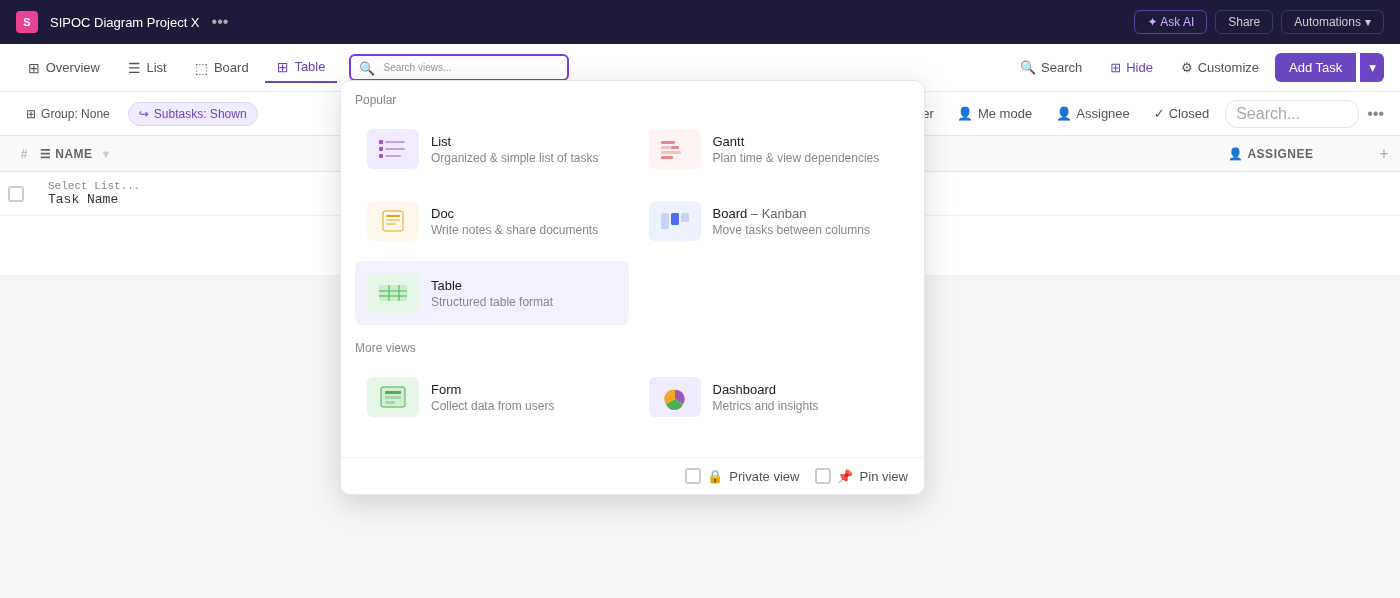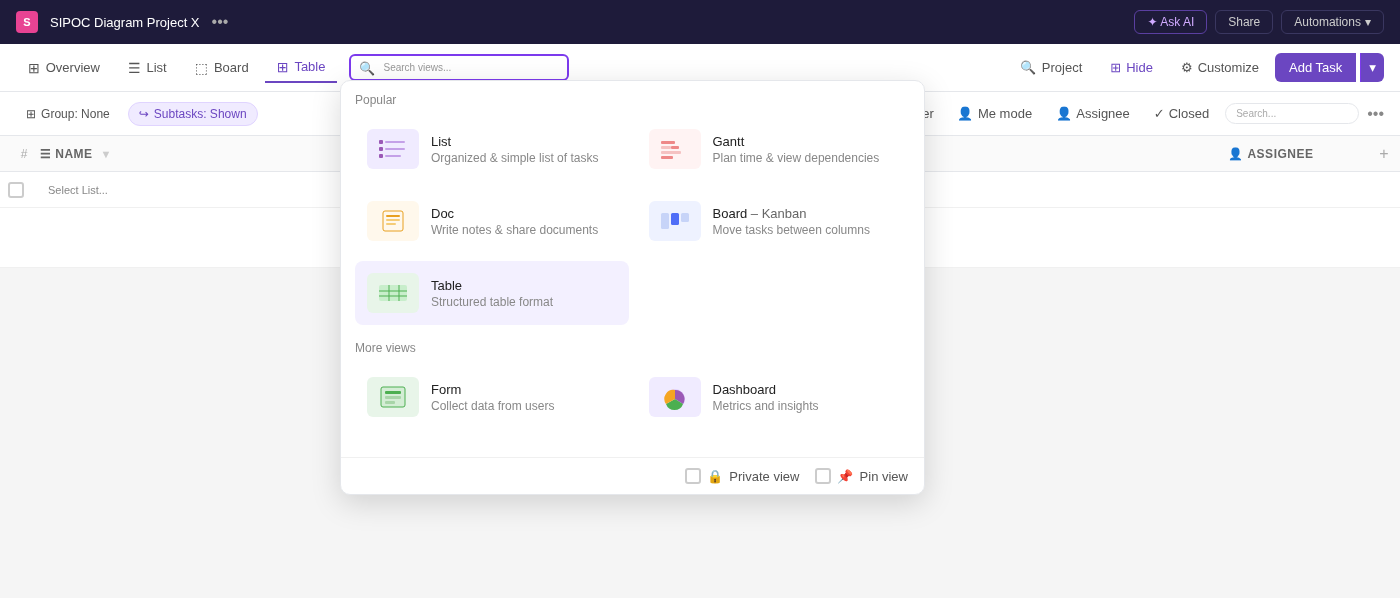--- a/index.html
+++ b/index.html
@@ -168,21 +168,21 @@
       font-size: 13px;
       color: #555;
       cursor: pointer;
       padding: 4px 8px;
       border-radius: 4px;
     }
     .toolbar-search {
       border: 1px solid #e5e7eb;
       border-radius: 12px;
       padding: 4px 10px;
-      font-size: 10px;
+      font-size: 16px;
       width: 134px;
       outline: none;
       color: #333;
     }
     .toolbar-search::placeholder { color: #aaa; }
     .toolbar-dots { color: #888; cursor: pointer; font-size: 16px; }
 
     
     .table-area {
       background: white;
@@ -221,20 +221,21 @@
     .td-num { width: 32px; flex-shrink: 0; }
     .td-checkbox {
       width: 16px; height: 16px;
       border: 2px solid #ccc;
       border-radius: 3px;
       flex-shrink: 0;
     }
     .td-name-col {
       flex: 1;
       padding: 8px 8px;
+      font-family: Liberation Mono, monospace;
     }
     .td-select-list {
       font-size: 11px;
       color: #888;
     }
     .td-task-name {
       font-size: 13px;
       color: #333;
     }
     .td-assignee-col {
@@ -373,21 +374,21 @@
   </div>
 
   <div class="nav-search-container">
     <span class="nav-search-icon">🔍</span>
     <input class="nav-search-input" type="text" placeholder="Search views..." style="">
   </div>
 
   <div class="navbar-right">
     <button class="navbar-right-btn">
       <span>🔍</span>
-      <span>Project</span>
+      <span>Search</span>
     </button>
     <button class="navbar-right-btn hide-btn">
       <span>⊞</span>
       <span>Hide</span>
     </button>
     <button class="navbar-right-btn">
       <span>⚙</span>
       <span>Customize</span>
     </button>
     <button class="add-task-btn">Add Task</button>
@@ -441,20 +442,21 @@
       <span>ASSIGNEE</span>
     </div>
     <div class="th-add" style="color:#aaa;font-size:16px;">+</div>
   </div>
   <div class="table-row">
     <div class="td-num">
       <div class="td-checkbox"></div>
     </div>
     <div class="td-name-col">
       <div class="td-select-list">Select List...</div>
+      <div class="td-task-name">Task Name</div>
     </div>
     <div class="td-assignee-col"></div>
     <div class="td-add"></div>
   </div>
 
   <div style="height:60px;background:white;border-bottom:1px solid #f0f0f0;"></div>
 </div>
 
 <div class="dropdown-overlay">
   <div class="dropdown-body">

